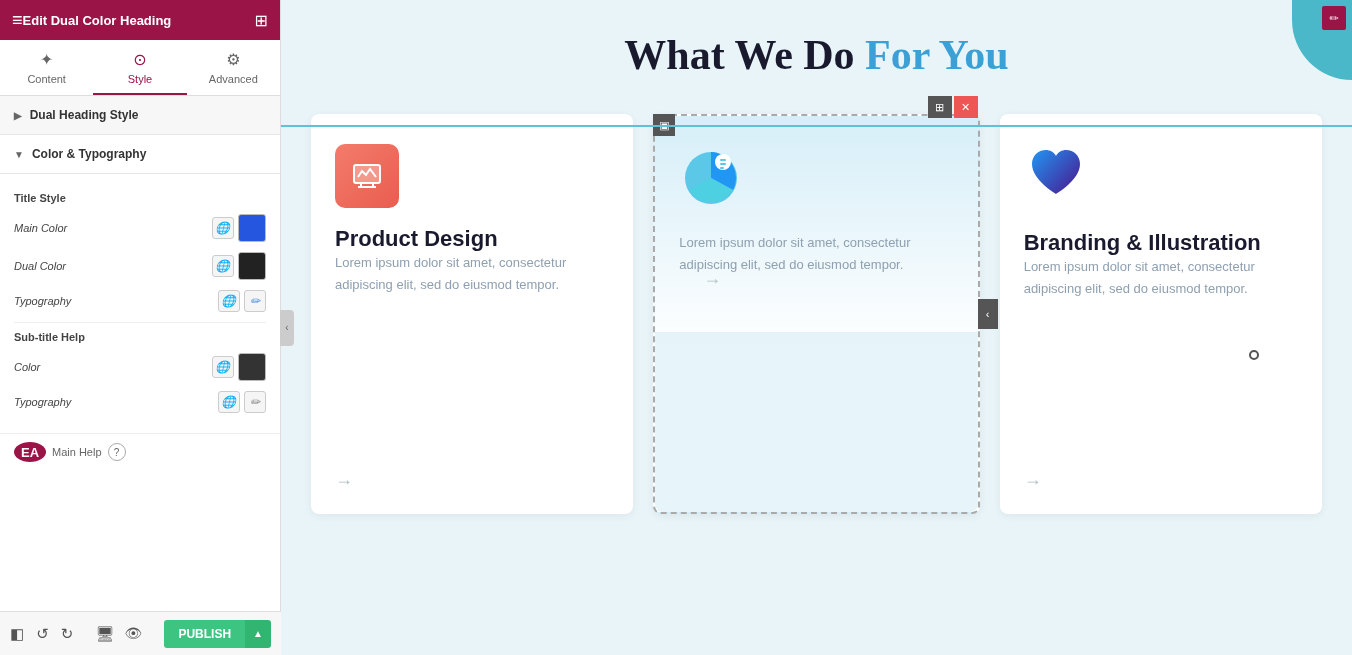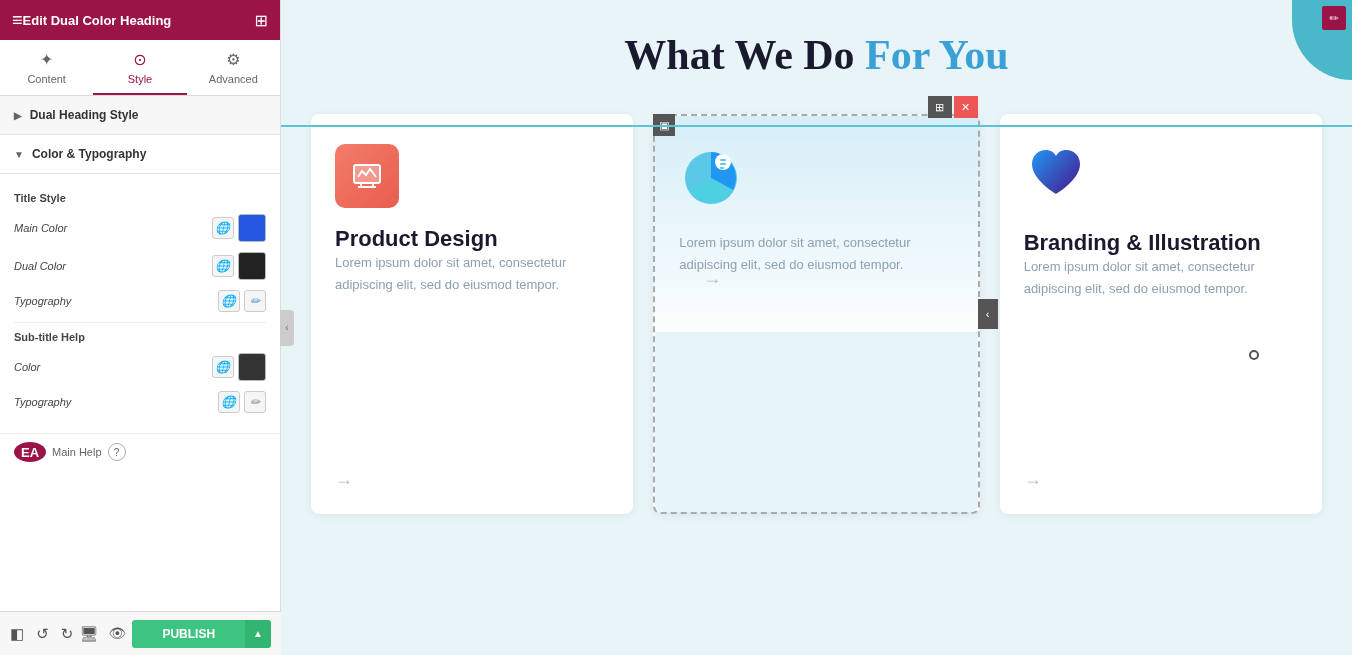--- a/index.html
+++ b/index.html
@@ -176,21 +176,21 @@
       cursor: pointer;
       font-size: 10px;
     }
     .publish-group {
       display: flex;
     }
     .publish-btn-main {
       background: #3cc480;
       color: #fff;
       border: none;
-      padding: 7px 30px;
+      padding: 7px 14px;
       border-radius: 3px 0 0 3px;
       font-size: 12px;
       font-weight: bold;
       cursor: pointer;
     }
     .ea-badge {
       background: #9b1448;
       color: #fff;
       border-radius: 50%;
       width: 32px; height: 20px;

